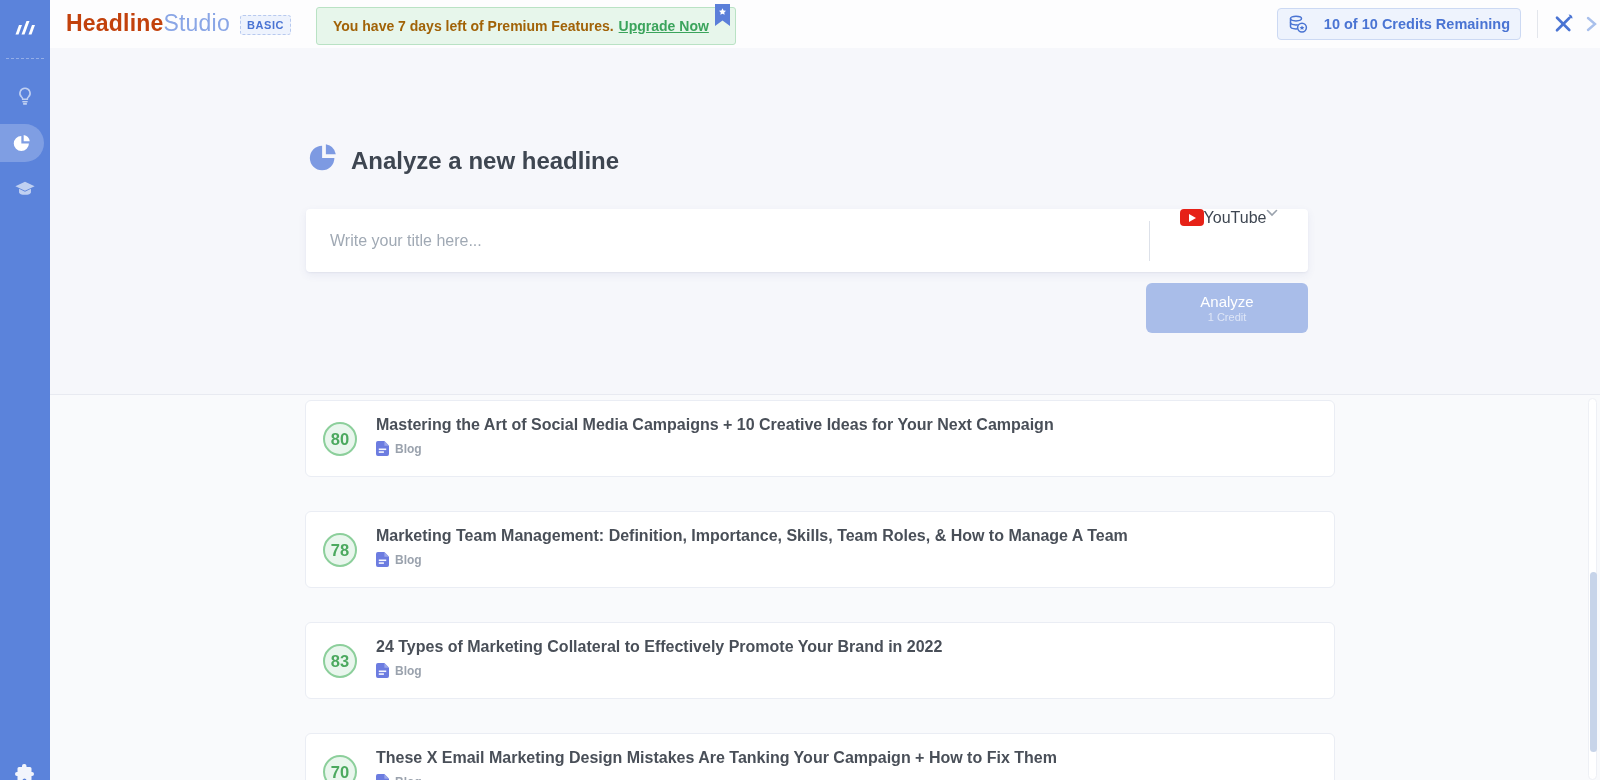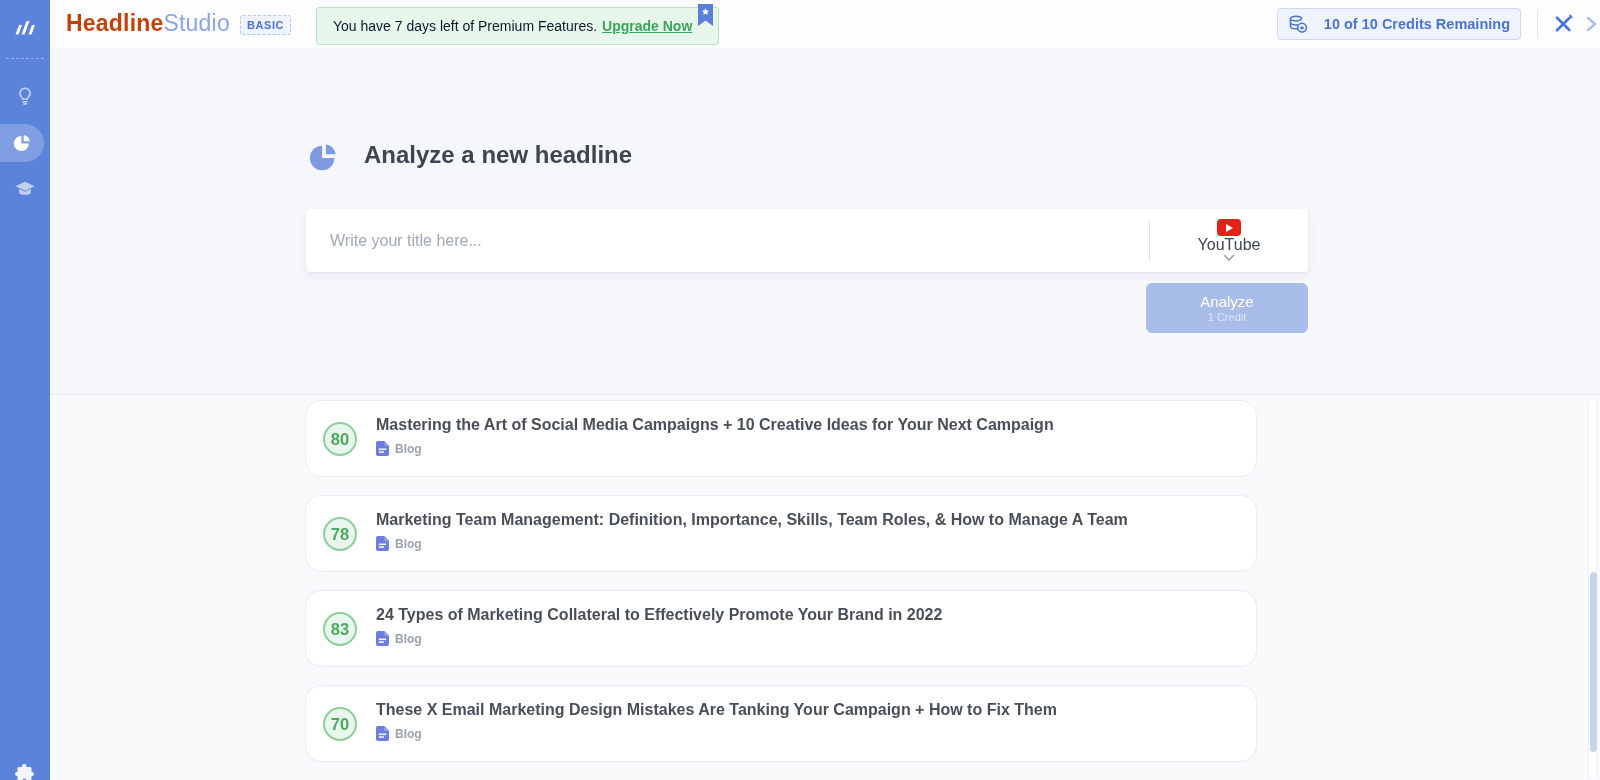--- a/index.html
+++ b/index.html
@@ -19,55 +19,55 @@
 
   
   .topbar { position:absolute; left:50px; top:0; width:1550px; height:48px; background:#fdfdfe; z-index:20; }
   .brand { position:absolute; left:16px; top:10px; font-size:23px; letter-spacing:.2px; display:flex; align-items:center; }
   .brand-bold { font-weight:700; color:#c2410c; }
   .brand-light { font-weight:300; color:#8aa6e6; }
   .plan-badge { margin-left:10px; margin-top:3px; font-size:11px; font-weight:700; letter-spacing:.6px;
                 color:#4a74d3; background:#eef3fd; border:1px dashed #b7c9ef; border-radius:3px; padding:3px 6px; }
   .banner { position:absolute; left:266px; top:7px; height:38px; background:#e7f6eb; border:1px solid #b9e2c4;
             border-radius:3px; display:flex; align-items:center; padding:0 26px 0 16px; }
-  .banner-text { font-size:14px; font-weight:400; color:#0f172a; white-space:nowrap; }
+  .banner-text { font-size:14px; font-weight:700; color:#a16207; white-space:nowrap; }
   .banner-link { font-size:14px; font-weight:700; color:#3ba45c; text-decoration:underline; margin-left:5px; cursor:pointer; white-space:nowrap; }
   .banner-bookmark { position:absolute; right:5px; top:-4px; width:15px; height:22px; }
   .tb-right { position:absolute; right:0; top:0; height:48px; display:flex; align-items:center; }
   .credits-badge { display:flex; align-items:center; gap:16px; background:#eef3fd; border:1px solid #ccd9f3;
                    border-radius:4px; padding:5px 10px; margin-right:16px; cursor:pointer; }
   .credits-text { font-size:14.5px; font-weight:700; color:#4a74d3; white-space:nowrap; }
   .tb-divider { width:1px; height:28px; background:#e3e6ec; margin-right:12px; }
   .tools-btn { width:26px; height:26px; margin-right:8px; cursor:pointer; display:flex; align-items:center; justify-content:center; }
   .collapse-chevron { width:14px; height:18px; margin-right:2px; cursor:pointer; }
 
   
   .analyzer { position:absolute; left:50px; top:48px; width:1550px; height:347px; background:#f6f7fb; border-bottom:1px solid #e8eaf1; }
-  .analyzer-heading { position:absolute; left:257px; top:93px; display:flex; align-items:flex-start; gap:23px; }
+  .analyzer-heading { position:absolute; left:257px; top:93px; display:flex; align-items:flex-end; gap:10px; }
   .heading-text { font-size:24px; font-weight:700; color:#3e4651; }
   .input-card { position:absolute; left:256px; top:161px; width:1002px; height:63px; background:#ffffff; border-radius:4px;
                 box-shadow:0 3px 9px rgba(60,80,140,.08), 0 1px 2px rgba(60,80,140,.06); display:flex; align-items:center; }
   .headline-input { flex:1; height:100%; border:none; outline:none; background:transparent; padding:0 20px 0 24px;
                     font-family:"Liberation Sans", sans-serif; font-size:16px; color:#3e4651; }
   .headline-input::placeholder { color:#a0a9b4; opacity:1; }
   .platform-divider { width:1px; height:40px; background:#dde1e9; }
-  .platform-select { width:158px; height:100%; display:flex; align-items:center; justify-content:center; cursor:pointer;flex-direction:column; }
+  .platform-select { width:158px; height:100%; display:flex; justify-content:center; cursor:pointer; }
   .yt-icon { width:24px; height:17px; background:#e62117; border-radius:4px; position:relative; }
   .yt-icon::after { content:""; position:absolute; left:9px; top:4.5px; border-left:7px solid #ffffff;
                     border-top:4px solid transparent; border-bottom:4px solid transparent; }
   .platform-label { font-size:16px; color:#3e4651; }
   .analyze-btn { position:absolute; left:1096px; top:235px; width:162px; height:50px; background:#a9bde9; border:none;
                  border-radius:6px; cursor:pointer; display:flex; flex-direction:column; align-items:center; justify-content:center; }
   .analyze-label { font-size:15px; font-weight:400; color:#ffffff; line-height:18px; font-family:"Liberation Sans", sans-serif; }
   .analyze-cost { font-size:11px; color:rgba(255,255,255,.62); line-height:13px; font-family:"Liberation Sans", sans-serif; }
 
   
   .history { position:absolute; left:305px; top:400px; width:1000px; }
-  .history-card { position:relative; width:952px; height:77px; background:#ffffff; border:1px solid #eaedf4;
-                  border-radius:16px; margin-bottom:18px; cursor:pointer; }
+  .history-card { position:relative; width:1030px; height:77px; background:#ffffff; border:1px solid #eaedf4;
+                  border-radius:6px; margin-bottom:34px; cursor:pointer; }
   .score-badge { position:absolute; left:17px; top:21px; width:34px; height:34px; border-radius:50%;
                  border:2px solid #8ccf9b; background:#e9f6ed; color:#4ca95f; font-size:16.5px; font-weight:700;
                  display:flex; align-items:center; justify-content:center; }
   .history-text { position:absolute; left:70px; top:15px; right:28px;font-weight:bold; }
   .history-title { font-size:16px; color:#494f58; white-space:nowrap; overflow:hidden; }
   .history-meta { margin-top:7px; display:flex; align-items:center; gap:6px; }
   .history-type { font-size:12px; color:#9aa2ad; }
 
   
   .scrollbar-track { position:absolute; left:1588px; top:398px; width:9px; height:382px; background:#ffffff;

